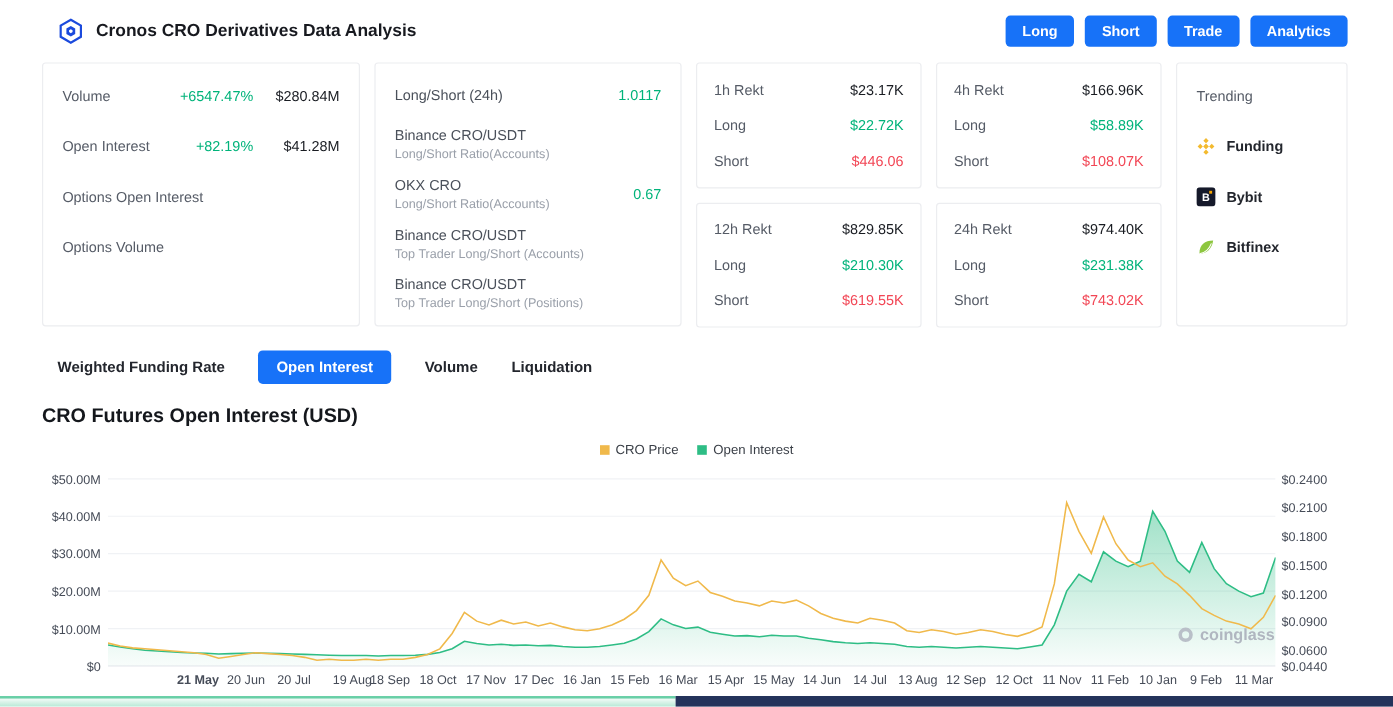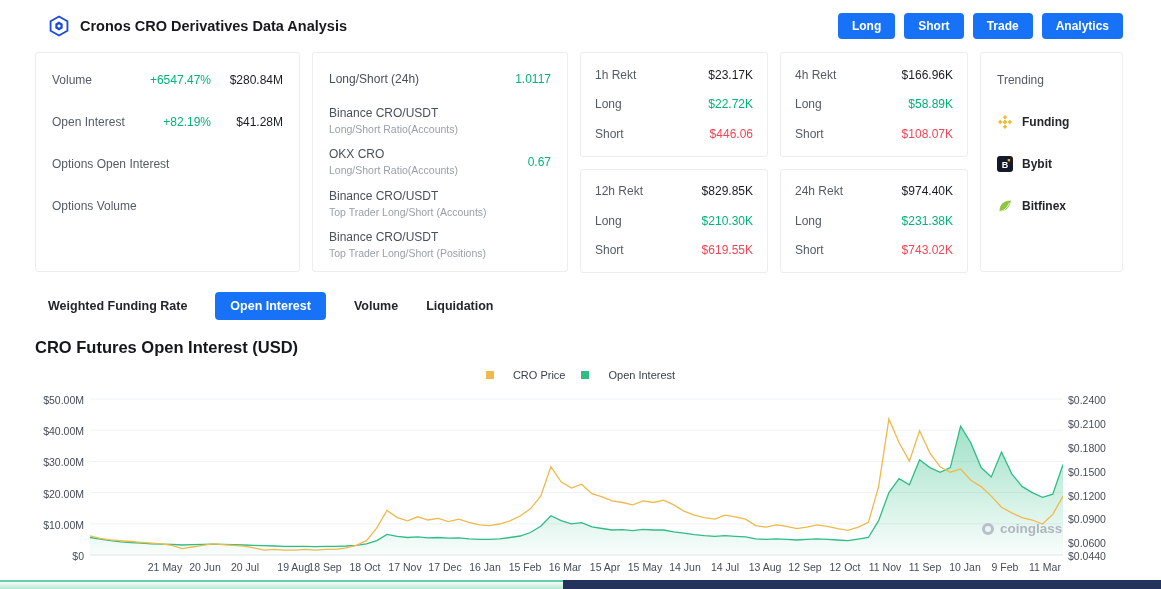--- a/index.html
+++ b/index.html
@@ -43,21 +43,21 @@
   .trend-name { font-size:12px; font-weight:600; color:#23262d; }
   
   .tabs { display:flex; align-items:center; gap:28px; margin:20px 38px 0 48px; }
   .tab { border:none; background:none; font:600 12.5px "Liberation Sans",sans-serif;
          color:#23262d; cursor:pointer; padding:7px 0; }
   .tab.active { background:var(--blue); color:#fff; border-radius:4px; padding:7px 15px; }
   
   .chart-title { margin:18px 0 0 35px; font-size:16.5px; font-weight:700; color:#14171c; }
   .legend { margin-top:12px; display:flex; justify-content:center; gap:16px;
             font-size:11px; color:#3a3f47; }
-  .lg-item { display:inline-flex; align-items:center; gap:19px;text-align:center; }
+  .lg-item { display:inline-flex; align-items:center; gap:5px;text-align:center; }
   .lg-swatch { width:8px; height:8px; display:inline-block; }
   .chart { position:relative; height:190px; margin-top:10px; }
   #plot { position:absolute; left:90px; top:0; width:973px; height:168px; }
   .ytick { position:absolute; font-size:10.5px; color:#464c58; }
   .ytick.yl { left:0; width:84px; text-align:right; }
   .ytick.yr { left:1068px; width:60px; text-align:left; }
   #xlabels { position:absolute; left:90px; top:170px; width:973px; height:14px; }
   .xtick { position:absolute; top:0; width:50px; text-align:center;
            font-size:10.5px; color:#464c58; }
   .watermark { position:absolute; left:982px; top:130px; display:flex; align-items:center;
@@ -273,40 +273,40 @@
       <line x1="0" x2="973" y1="70.4" y2="70.4" stroke="#f0f2f5"></line>
       <line x1="0" x2="973" y1="101.6" y2="101.6" stroke="#f0f2f5"></line>
       <line x1="0" x2="973" y1="132.8" y2="132.8" stroke="#f0f2f5"></line>
       <line x1="0" x2="973" y1="164" y2="164" stroke="#e3e6eb"></line>
       <path d="M0,164 L0.0,146.5 L10.2,148.1 L20.5,149.6 L30.7,150.9 L41.0,151.5 L51.2,152.1 L61.5,152.8 L71.7,153.1 L81.9,153.4 L92.2,154.0 L102.4,153.7 L112.7,153.4 L122.9,153.1 L133.1,153.4 L143.4,153.7 L153.6,154.0 L163.9,154.3 L174.1,154.6 L184.4,155.0 L194.6,155.3 L204.8,155.3 L215.1,155.3 L225.3,155.6 L235.6,155.3 L245.8,155.3 L256.1,155.0 L266.3,154.3 L276.5,152.8 L286.8,149.6 L297.0,143.4 L307.3,145.3 L317.5,146.5 L327.7,145.9 L338.0,146.8 L348.2,146.5 L358.5,147.2 L368.7,146.8 L379.0,147.8 L389.2,148.4 L399.4,148.4 L409.7,147.8 L419.9,146.5 L430.2,145.0 L440.4,141.5 L450.7,135.3 L460.9,124.7 L471.1,129.7 L481.4,132.8 L491.6,131.6 L501.9,135.9 L512.1,137.5 L522.3,139.0 L532.6,138.7 L542.8,139.7 L553.1,138.4 L563.3,139.0 L573.6,139.0 L583.8,140.9 L594.0,142.2 L604.3,143.7 L614.5,144.7 L624.8,145.3 L635.0,144.7 L645.3,145.3 L655.5,145.9 L665.7,147.8 L676.0,148.4 L686.2,147.8 L696.5,148.4 L706.7,149.0 L716.9,148.4 L727.2,147.8 L737.4,148.4 L747.7,149.0 L757.9,149.6 L768.2,148.1 L778.4,146.5 L788.6,129.7 L798.9,101.6 L809.1,87.6 L819.4,93.8 L829.6,68.8 L839.9,76.6 L850.1,81.3 L860.3,76.6 L870.6,35.1 L880.8,51.7 L891.1,76.6 L901.3,86.0 L911.5,61.0 L921.8,82.9 L932.0,95.4 L942.3,101.6 L952.5,106.3 L962.8,103.2 L973.0,73.5 L973,164 Z" fill="url(#gA)"></path>
       <path d="M0.0,146.5 L10.2,148.1 L20.5,149.6 L30.7,150.9 L41.0,151.5 L51.2,152.1 L61.5,152.8 L71.7,153.1 L81.9,153.4 L92.2,154.0 L102.4,153.7 L112.7,153.4 L122.9,153.1 L133.1,153.4 L143.4,153.7 L153.6,154.0 L163.9,154.3 L174.1,154.6 L184.4,155.0 L194.6,155.3 L204.8,155.3 L215.1,155.3 L225.3,155.6 L235.6,155.3 L245.8,155.3 L256.1,155.0 L266.3,154.3 L276.5,152.8 L286.8,149.6 L297.0,143.4 L307.3,145.3 L317.5,146.5 L327.7,145.9 L338.0,146.8 L348.2,146.5 L358.5,147.2 L368.7,146.8 L379.0,147.8 L389.2,148.4 L399.4,148.4 L409.7,147.8 L419.9,146.5 L430.2,145.0 L440.4,141.5 L450.7,135.3 L460.9,124.7 L471.1,129.7 L481.4,132.8 L491.6,131.6 L501.9,135.9 L512.1,137.5 L522.3,139.0 L532.6,138.7 L542.8,139.7 L553.1,138.4 L563.3,139.0 L573.6,139.0 L583.8,140.9 L594.0,142.2 L604.3,143.7 L614.5,144.7 L624.8,145.3 L635.0,144.7 L645.3,145.3 L655.5,145.9 L665.7,147.8 L676.0,148.4 L686.2,147.8 L696.5,148.4 L706.7,149.0 L716.9,148.4 L727.2,147.8 L737.4,148.4 L747.7,149.0 L757.9,149.6 L768.2,148.1 L778.4,146.5 L788.6,129.7 L798.9,101.6 L809.1,87.6 L819.4,93.8 L829.6,68.8 L839.9,76.6 L850.1,81.3 L860.3,76.6 L870.6,35.1 L880.8,51.7 L891.1,76.6 L901.3,86.0 L911.5,61.0 L921.8,82.9 L932.0,95.4 L942.3,101.6 L952.5,106.3 L962.8,103.2 L973.0,73.5" fill="none" stroke="#2EBD85" stroke-width="1.3"></path>
       <path d="M0.0,144.9 L10.2,147.3 L20.5,148.9 L30.7,149.7 L41.0,150.5 L51.2,151.3 L61.5,152.1 L71.7,152.9 L81.9,154.4 L92.2,157.6 L102.4,156.0 L112.7,154.4 L122.9,152.9 L133.1,153.7 L143.4,154.4 L153.6,155.2 L163.9,156.8 L174.1,159.2 L184.4,158.4 L194.6,159.2 L204.8,159.2 L215.1,158.4 L225.3,159.2 L235.6,158.4 L245.8,158.4 L256.1,156.8 L266.3,154.4 L276.5,149.7 L286.8,136.9 L297.0,119.4 L307.3,126.6 L317.5,129.8 L327.7,125.8 L338.0,129.0 L348.2,127.4 L358.5,130.6 L368.7,128.2 L379.0,131.4 L389.2,133.8 L399.4,134.6 L409.7,133.0 L419.9,129.8 L430.2,125.0 L440.4,117.8 L450.7,105.1 L460.9,75.7 L471.1,90.8 L481.4,97.1 L491.6,93.2 L501.9,102.7 L512.1,105.9 L522.3,109.9 L532.6,111.5 L542.8,113.9 L553.1,109.9 L563.3,111.5 L573.6,109.1 L583.8,113.9 L594.0,120.2 L604.3,124.2 L614.5,126.6 L624.8,128.2 L635.0,124.2 L645.3,125.8 L655.5,128.2 L665.7,134.6 L676.0,136.1 L686.2,133.8 L696.5,135.3 L706.7,137.7 L716.9,136.1 L727.2,133.8 L737.4,135.3 L747.7,137.7 L757.9,139.3 L768.2,136.1 L778.4,131.4 L788.6,95.6 L798.9,27.9 L809.1,51.8 L819.4,70.1 L829.6,39.8 L839.9,62.1 L850.1,75.7 L860.3,81.2 L870.6,78.0 L880.8,89.2 L891.1,95.6 L901.3,105.1 L911.5,116.2 L921.8,121.8 L932.0,126.6 L942.3,129.0 L952.5,133.0 L962.8,123.4 L973.0,105.1" fill="none" stroke="#F0B94B" stroke-width="1.3"></path>
     </svg>
   <div id="xlabels">
       <span class="xtick" style="left: 10px; margin-top: 36px;">21 Apr</span>
-      <span class="xtick" style="left: 50px;">21 May</span>
+      <span class="xtick" style="left: 50px; font-weight: bold;">21 May</span>
       <span class="xtick" style="left: 90px;">20 Jun</span>
       <span class="xtick" style="left: 130px;">20 Jul</span>
       <span class="xtick" style="left: 170px; text-align: right;">19 Aug</span>
       <span class="xtick" style="left: 210px;">18 Sep</span>
       <span class="xtick" style="left: 250px;">18 Oct</span>
       <span class="xtick" style="left: 290px;">17 Nov</span>
       <span class="xtick" style="left: 330px;">17 Dec</span>
       <span class="xtick" style="left: 370px;">16 Jan</span>
       <span class="xtick" style="left: 410px;">15 Feb</span>
       <span class="xtick" style="left: 450px;">16 Mar</span>
       <span class="xtick" style="left: 490px;">15 Apr</span>
       <span class="xtick" style="left: 530px;">15 May</span>
       <span class="xtick" style="left: 570px;">14 Jun</span>
       <span class="xtick" style="left: 610px;">14 Jul</span>
       <span class="xtick" style="left: 650px;">13 Aug</span>
       <span class="xtick" style="left: 690px;">12 Sep</span>
       <span class="xtick" style="left: 730px;">12 Oct</span>
       <span class="xtick" style="left: 770px;">11 Nov</span>
-      <span class="xtick" style="left: 810px;">11 Sep</span>
+      <span class="xtick" style="left: 810px;">11 Feb</span>
       <span class="xtick" style="left: 850px;">10 Jan</span>
       <span class="xtick" style="left: 890px;">9 Feb</span>
       <span class="xtick" style="left: 930px;">11 Mar</span>
     </div>
   <div class="watermark">
     <span class="wm-ring"></span>
     <span>coinglass</span>
   </div>
 <span class="ytick yl" style="top: 3px;">$50.00M</span>
     <span class="ytick yl" style="top: 34.2px;">$40.00M</span>

